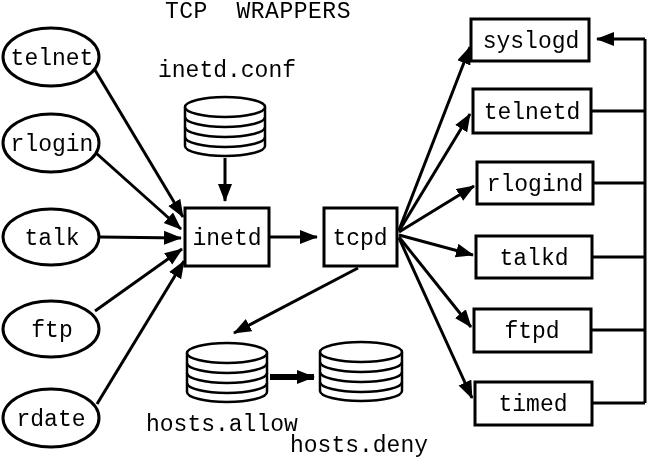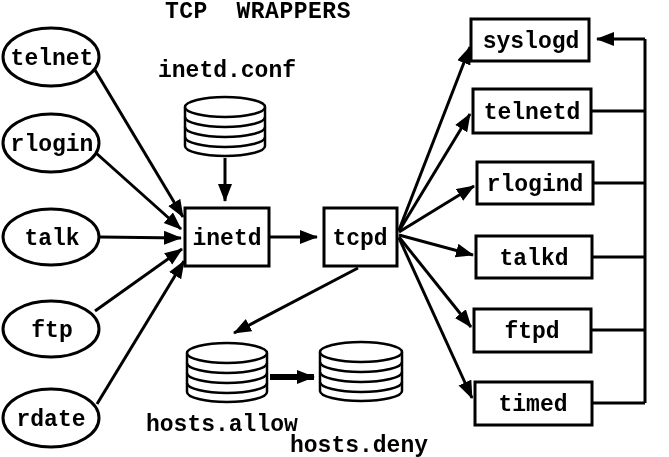--- a/index.html
+++ b/index.html
@@ -3,21 +3,20 @@
 <meta charset="utf-8">
 <style>
   :root { --ink: #000000; --bg: #ffffff; }
   html, body { margin: 0; padding: 0; background: var(--bg); }
   .stage {
     position: relative;
     width: 669px;
     height: 457px;
     background: var(--bg);
     overflow: hidden;
-    font-weight: bold;
   }
   svg { display: block; }
   .lbl {
     font-family: "Liberation Mono", "DejaVu Sans Mono", monospace;
     font-size: 23px;
     fill: var(--ink);
     white-space: pre;
   }
   .lbl-title { letter-spacing: 0.5px; }
   .shape {

